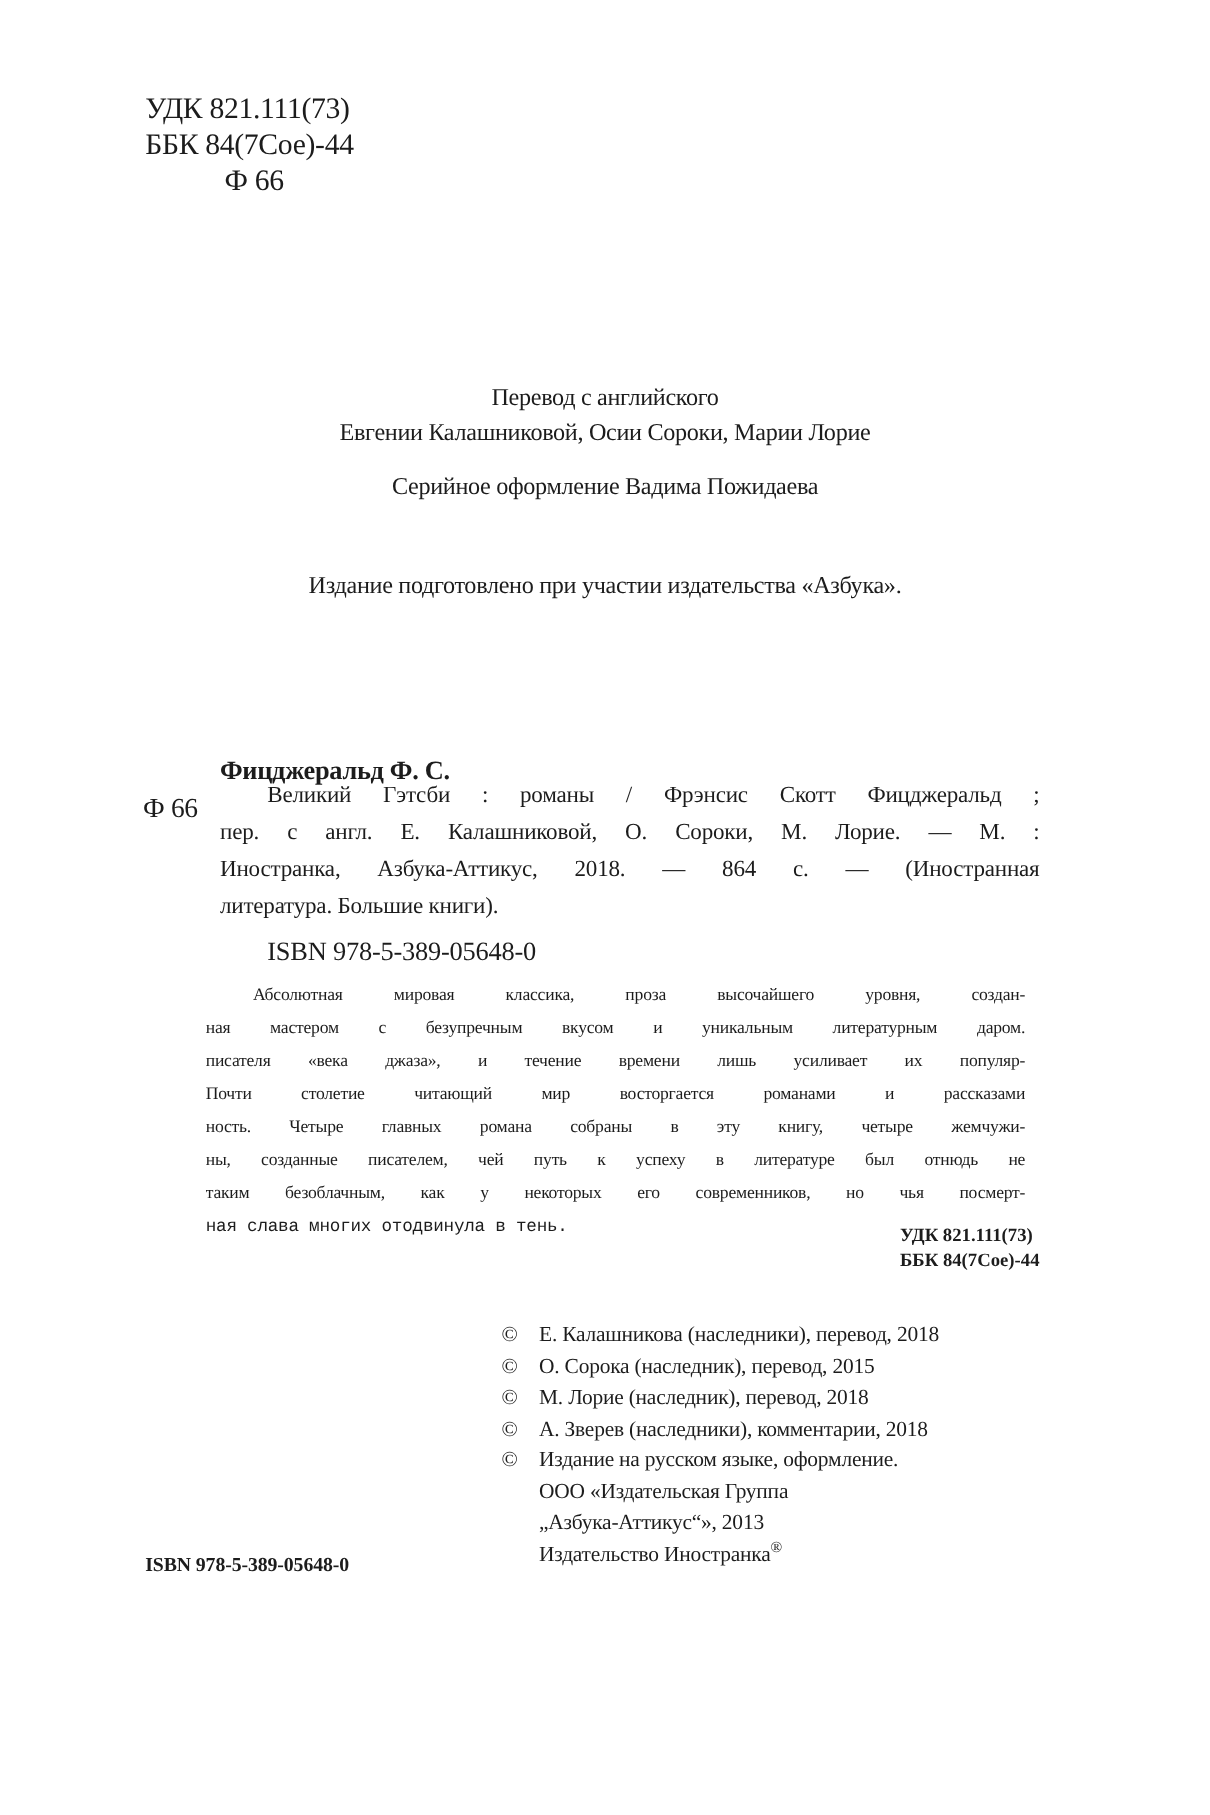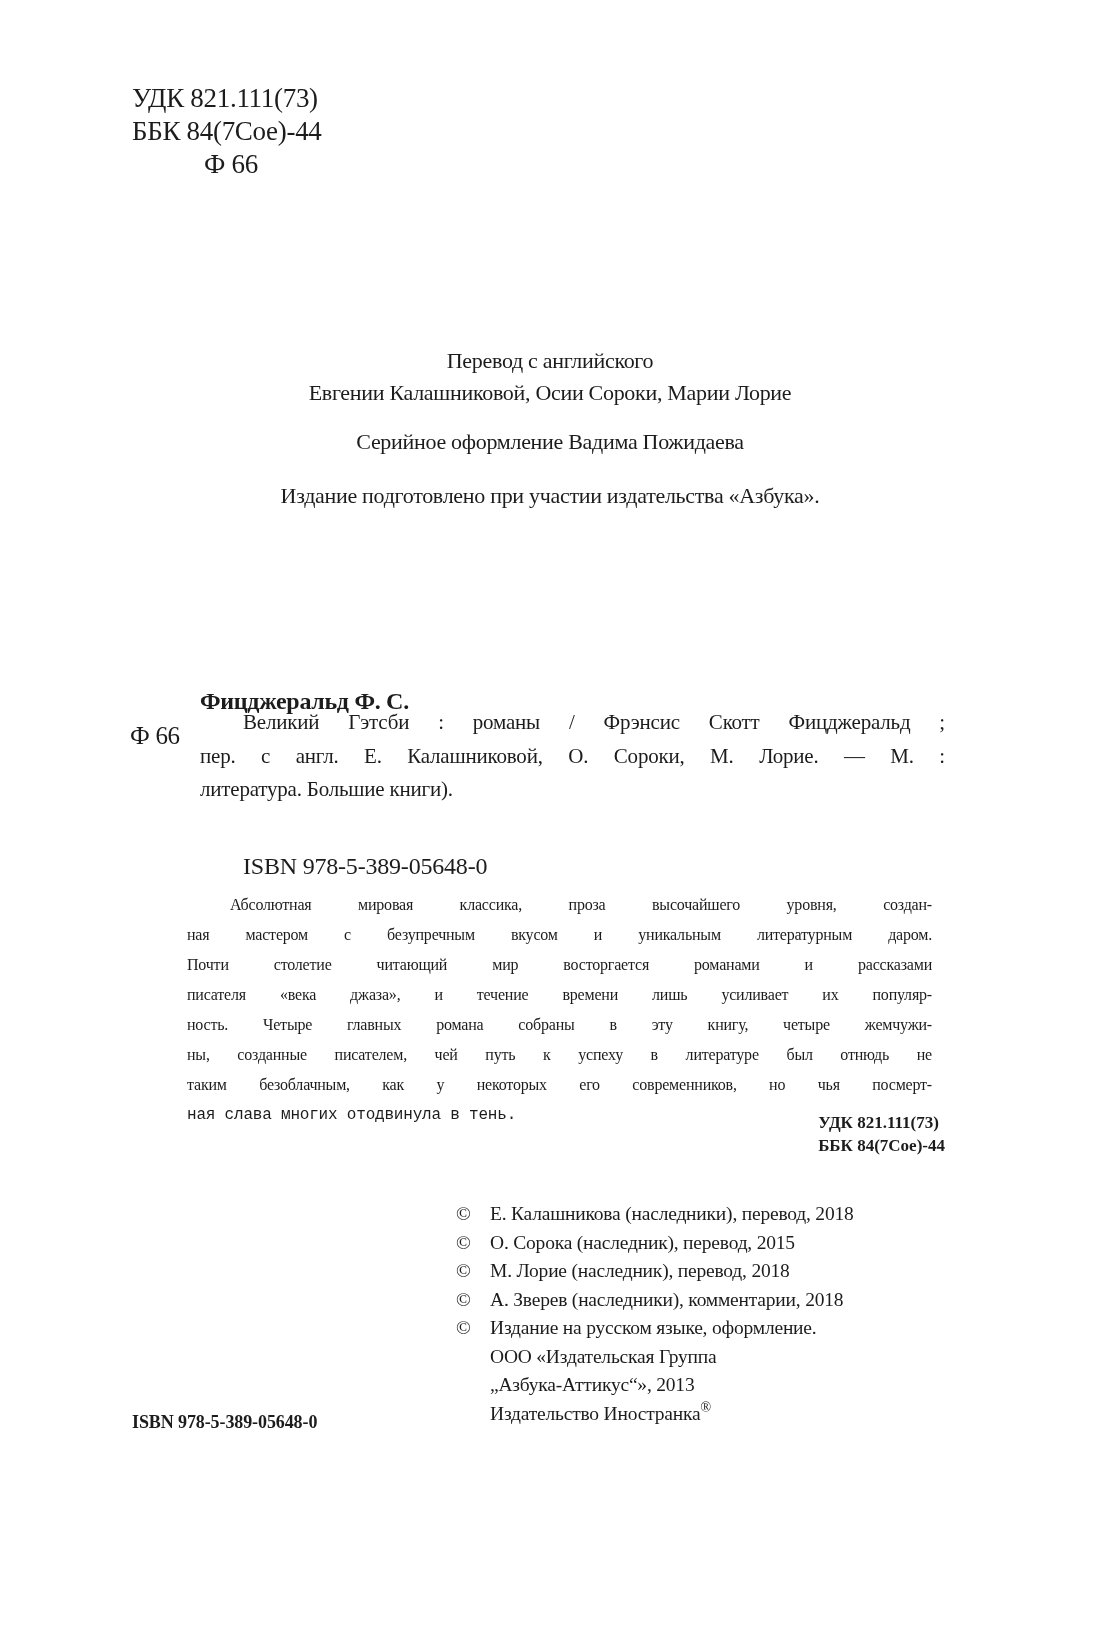--- a/index.html
+++ b/index.html
@@ -30,21 +30,21 @@
     
     .credits {
       left: 0;
       width: 1100px;
       text-align: center;
       font-size: 22px;
       letter-spacing: -0.3px;
     }
     .credits-1 { top: 345px; line-height: 32px; }
     .credits-2 { top: 426px; line-height: 32px; }
-    .credits-3 { top: 480px; line-height: 32px; }
+    .credits-3 { top: 516px; line-height: 32px; }
 
     
     .card-author {
       left: 200px;
       top: 688px;
       font-size: 24px;
       font-weight: bold;
       letter-spacing: -0.3px;
     }
     .card-code {
@@ -136,29 +136,30 @@
   <div>Евгении Калашниковой, Осии Сороки, Марии Лорие</div>
 </div>
 <div class="abs credits credits-2">Серийное оформление Вадима Пожидаева</div>
 <div class="abs credits credits-3">Издание подготовлено при участии издательства «Азбука».</div>
 
 <div class="abs card-author">Фицджеральд Ф. С.</div>
 <div class="abs card-code">Ф 66</div>
 <div class="abs card-body">
   <span class="line first">Великий Гэтсби : романы / Фрэнсис Скотт Фицджеральд ;</span>
   <span class="line">пер. с англ. Е. Калашниковой, О. Сороки, М. Лорие. — М. :</span>
+  <span class="line">Иностранка, Азбука-Аттикус, 2018. — 864 с. — (Иностранная</span>
   <span class="line last">литература. Большие книги).</span>
 </div>
 <div class="abs card-isbn">ISBN 978-5-389-05648-0</div>
 
 <div class="abs annotation">
   <span class="line first">Абсолютная мировая классика, проза высочайшего уровня, создан-</span>
   <span class="line">ная мастером с безупречным вкусом и уникальным литературным даром.</span>
+  <span class="line">писателя «века джаза», и течение времени лишь усиливает их популяр-</span>
   <span class="line">Почти столетие читающий мир восторгается романами и рассказами</span>
-  <span class="line">писателя «века джаза», и течение времени лишь усиливает их популяр-</span>
   <span class="line">ность. Четыре главных романа собраны в эту книгу, четыре жемчужи-</span>
   <span class="line">ны, созданные писателем, чей путь к успеху в литературе был отнюдь не</span>
   <span class="line">таким безоблачным, как у некоторых его современников, но чья посмерт-</span>
   <span class="line last">ная слава многих отодвинула в тень.</span>
 </div>
 
 <div class="abs card-class">
   <div>УДК 821.111(73)</div>
   <div>ББК 84(7Сое)-44</div>
 </div>

